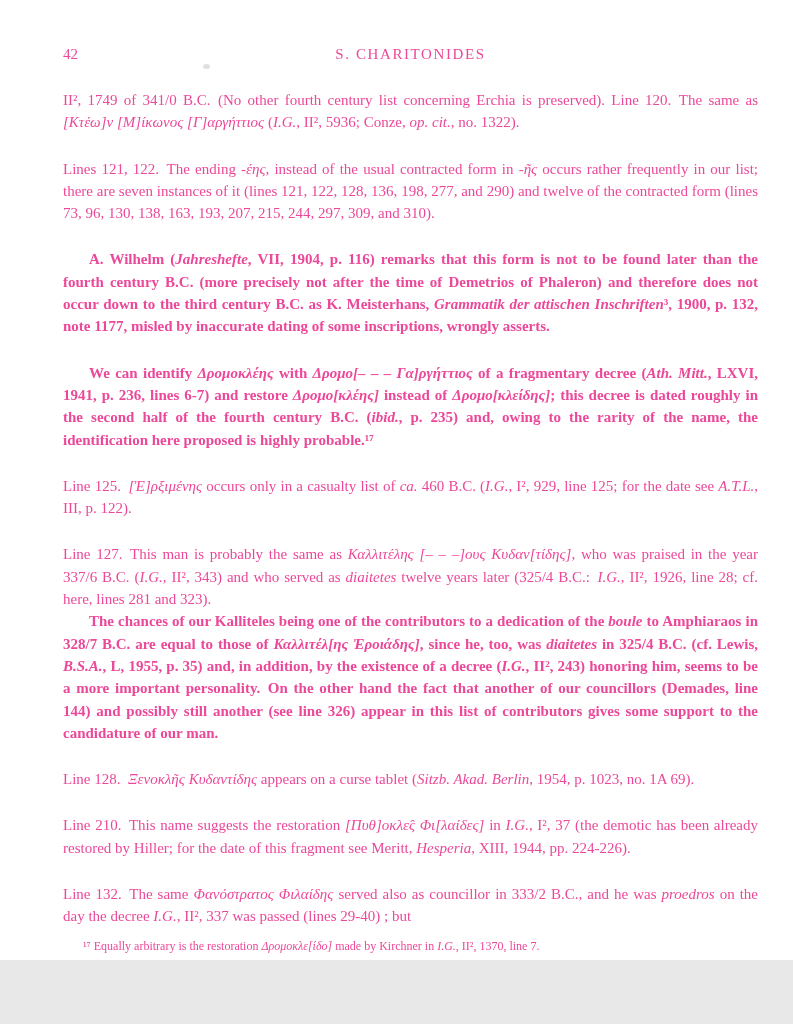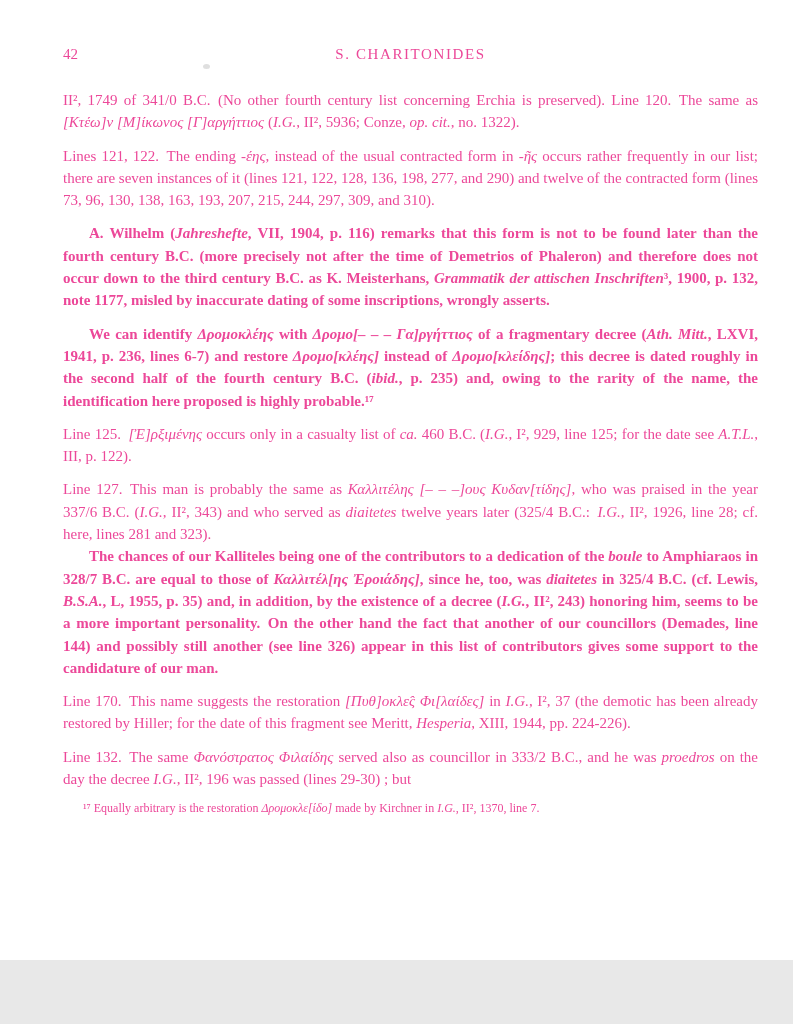--- a/index.html
+++ b/index.html
@@ -38,21 +38,21 @@
     letter-spacing: 1.6px;
     font-family: Liberation Serif, serif;
   }
   .text-block { margin-top: 21px; }
   .text-block p {
     margin: 0;
     font-size: 15px;
     line-height: 22.3px;
     text-align: justify;
   }
-  .text-block p.gap { margin-top: 11px; }
+  .text-block p.gap { margin-top: 24px; }
   .text-block p.indent { text-indent: 26px; font-weight: bold; }
   .it { font-style: italic; }
   .footnote {
     margin-top: 9px;
     font-size: 12px;
     line-height: 18px;
     text-indent: 20px;
     text-align: justify;
   }
   .scan-artifact {
@@ -85,19 +85,20 @@
       <span class="running-title">S. CHARITONIDES</span>
     </div>
     <div class="text-block">
         <p class=""><span>II², 1749 of 341/0 B.C. (No other fourth century list concerning Erchia is preserved). Line 120. The same as </span><span class="it">[Κτέω]ν [Μ]ίκωνος [Γ]αργήττιος</span><span> (</span><span class="it">I.G.</span><span>, II², 5936; Conze, </span><span class="it">op. cit.</span><span>, no. 1322).</span></p>
         <p class="gap"><span>Lines 121, 122. The ending </span><span class="it">-έης</span><span>, instead of the usual contracted form in </span><span class="it">-ῆς</span><span> occurs rather frequently in our list; there are seven instances of it (lines 121, 122, 128, 136, 198, 277, and 290) and twelve of the contracted form (lines 73, 96, 130, 138, 163, 193, 207, 215, 244, 297, 309, and 310).</span></p>
         <p class="gap indent"><span>A. Wilhelm (</span><span class="it">Jahreshefte</span><span>, VII, 1904, p. 116) remarks that this form is not to be found later than the fourth century B.C. (more precisely not after the time of Demetrios of Phaleron) and therefore does not occur down to the third century B.C. as K. Meisterhans, </span><span class="it">Grammatik der attischen Inschriften</span><span>³, 1900, p. 132, note 1177, misled by inaccurate dating of some inscriptions, wrongly asserts.</span></p>
         <p class="gap indent"><span>We can identify </span><span class="it">Δρομοκλέης</span><span> with </span><span class="it">Δρομο[– – – Γα]ργήττιος</span><span> of a fragmentary decree (</span><span class="it">Ath. Mitt.</span><span>, LXVI, 1941, p. 236, lines 6-7) and restore </span><span class="it">Δρομο[κλέης]</span><span> instead of </span><span class="it">Δρομο[κλείδης]</span><span>; this decree is dated roughly in the second half of the fourth century B.C. (</span><span class="it">ibid.</span><span>, p. 235) and, owing to the rarity of the name, the identification here proposed is highly probable.¹⁷</span></p>
         <p class="gap"><span>Line 125. </span><span class="it">[Ἐ]ρξιμένης</span><span> occurs only in a casualty list of </span><span class="it">ca.</span><span> 460 B.C. (</span><span class="it">I.G.</span><span>, I², 929, line 125; for the date see </span><span class="it">A.T.L.</span><span>, III, p. 122).</span></p>
         <p class="gap"><span>Line 127. This man is probably the same as </span><span class="it">Καλλιτέλης [– – –]ους Κυδαν[τίδης]</span><span>, who was praised in the year 337/6 B.C. (</span><span class="it">I.G.</span><span>, II², 343) and who served as </span><span class="it">diaitetes</span><span> twelve years later (325/4 B.C.: </span><span class="it">I.G.</span><span>, II², 1926, line 28; cf. here, lines 281 and 323).</span></p>
         <p class=" indent"><span>The chances of our Kalliteles being one of the contributors to a dedication of the </span><span class="it">boule</span><span> to Amphiaraos in 328/7 B.C. are equal to those of </span><span class="it">Καλλιτέλ[ης Ἐροιάδης]</span><span>, since he, too, was </span><span class="it">diaitetes</span><span> in 325/4 B.C. (cf. Lewis, </span><span class="it">B.S.A.</span><span>, L, 1955, p. 35) and, in addition, by the existence of a decree (</span><span class="it">I.G.</span><span>, II², 243) honoring him, seems to be a more important personality. On the other hand the fact that another of our councillors (Demades, line 144) and possibly still another (see line 326) appear in this list of contributors gives some support to the candidature of our man.</span></p>
-        <p class="gap"><span>Line 170. This name suggests the restoration </span><span class="it">[Πυθ]οκλε̂ς Φι[λαίδες]</span><span> in </span><span class="it">I.G.</span><span>, I², 37 (the demotic has been already restored by Hiller; for the date of this fragment see Meritt, </span><span class="it">Hesperia</span><span>, XIII, 1944, pp. 224-226).</span></p>
-        <p class="gap"><span>Line 132. The same </span><span class="it">Φανόστρατος Φιλαίδης</span><span> served also as councillor in 333/2 B.C., and he was </span><span class="it">proedros</span><span> on the day the decree </span><span class="it">I.G.</span><span>, II², 196 was passed (lines 29-30) ; but</span></p>
+        <p class="gap"><span>Line 128. </span><span class="it">Ξενοκλῆς Κυδαντίδης</span><span> appears on a curse tablet (</span><span class="it">Sitzb. Akad. Berlin</span><span>, 1954, p. 1023, no. 1A 69).</span></p>
+        <p class="gap"><span>Line 210. This name suggests the restoration </span><span class="it">[Πυθ]οκλε̂ς Φι[λαίδες]</span><span> in </span><span class="it">I.G.</span><span>, I², 37 (the demotic has been already restored by Hiller; for the date of this fragment see Meritt, </span><span class="it">Hesperia</span><span>, XIII, 1944, pp. 224-226).</span></p>
+        <p class="gap"><span>Line 132. The same </span><span class="it">Φανόστρατος Φιλαίδης</span><span> served also as councillor in 333/2 B.C., and he was </span><span class="it">proedros</span><span> on the day the decree </span><span class="it">I.G.</span><span>, II², 337 was passed (lines 29-40) ; but</span></p>
       </div>
     <p class="footnote"><span>¹⁷ Equally arbitrary is the restoration </span><span class="it">Δρομοκλε[ίδο]</span><span> made by Kirchner in </span><span class="it">I.G.</span><span>, II², 1370, line 7.</span></p>
   </div>
   <div class="scan-artifact" style="background: rgb(0, 0, 0);"></div>
 </div>
 
 </body></html>

